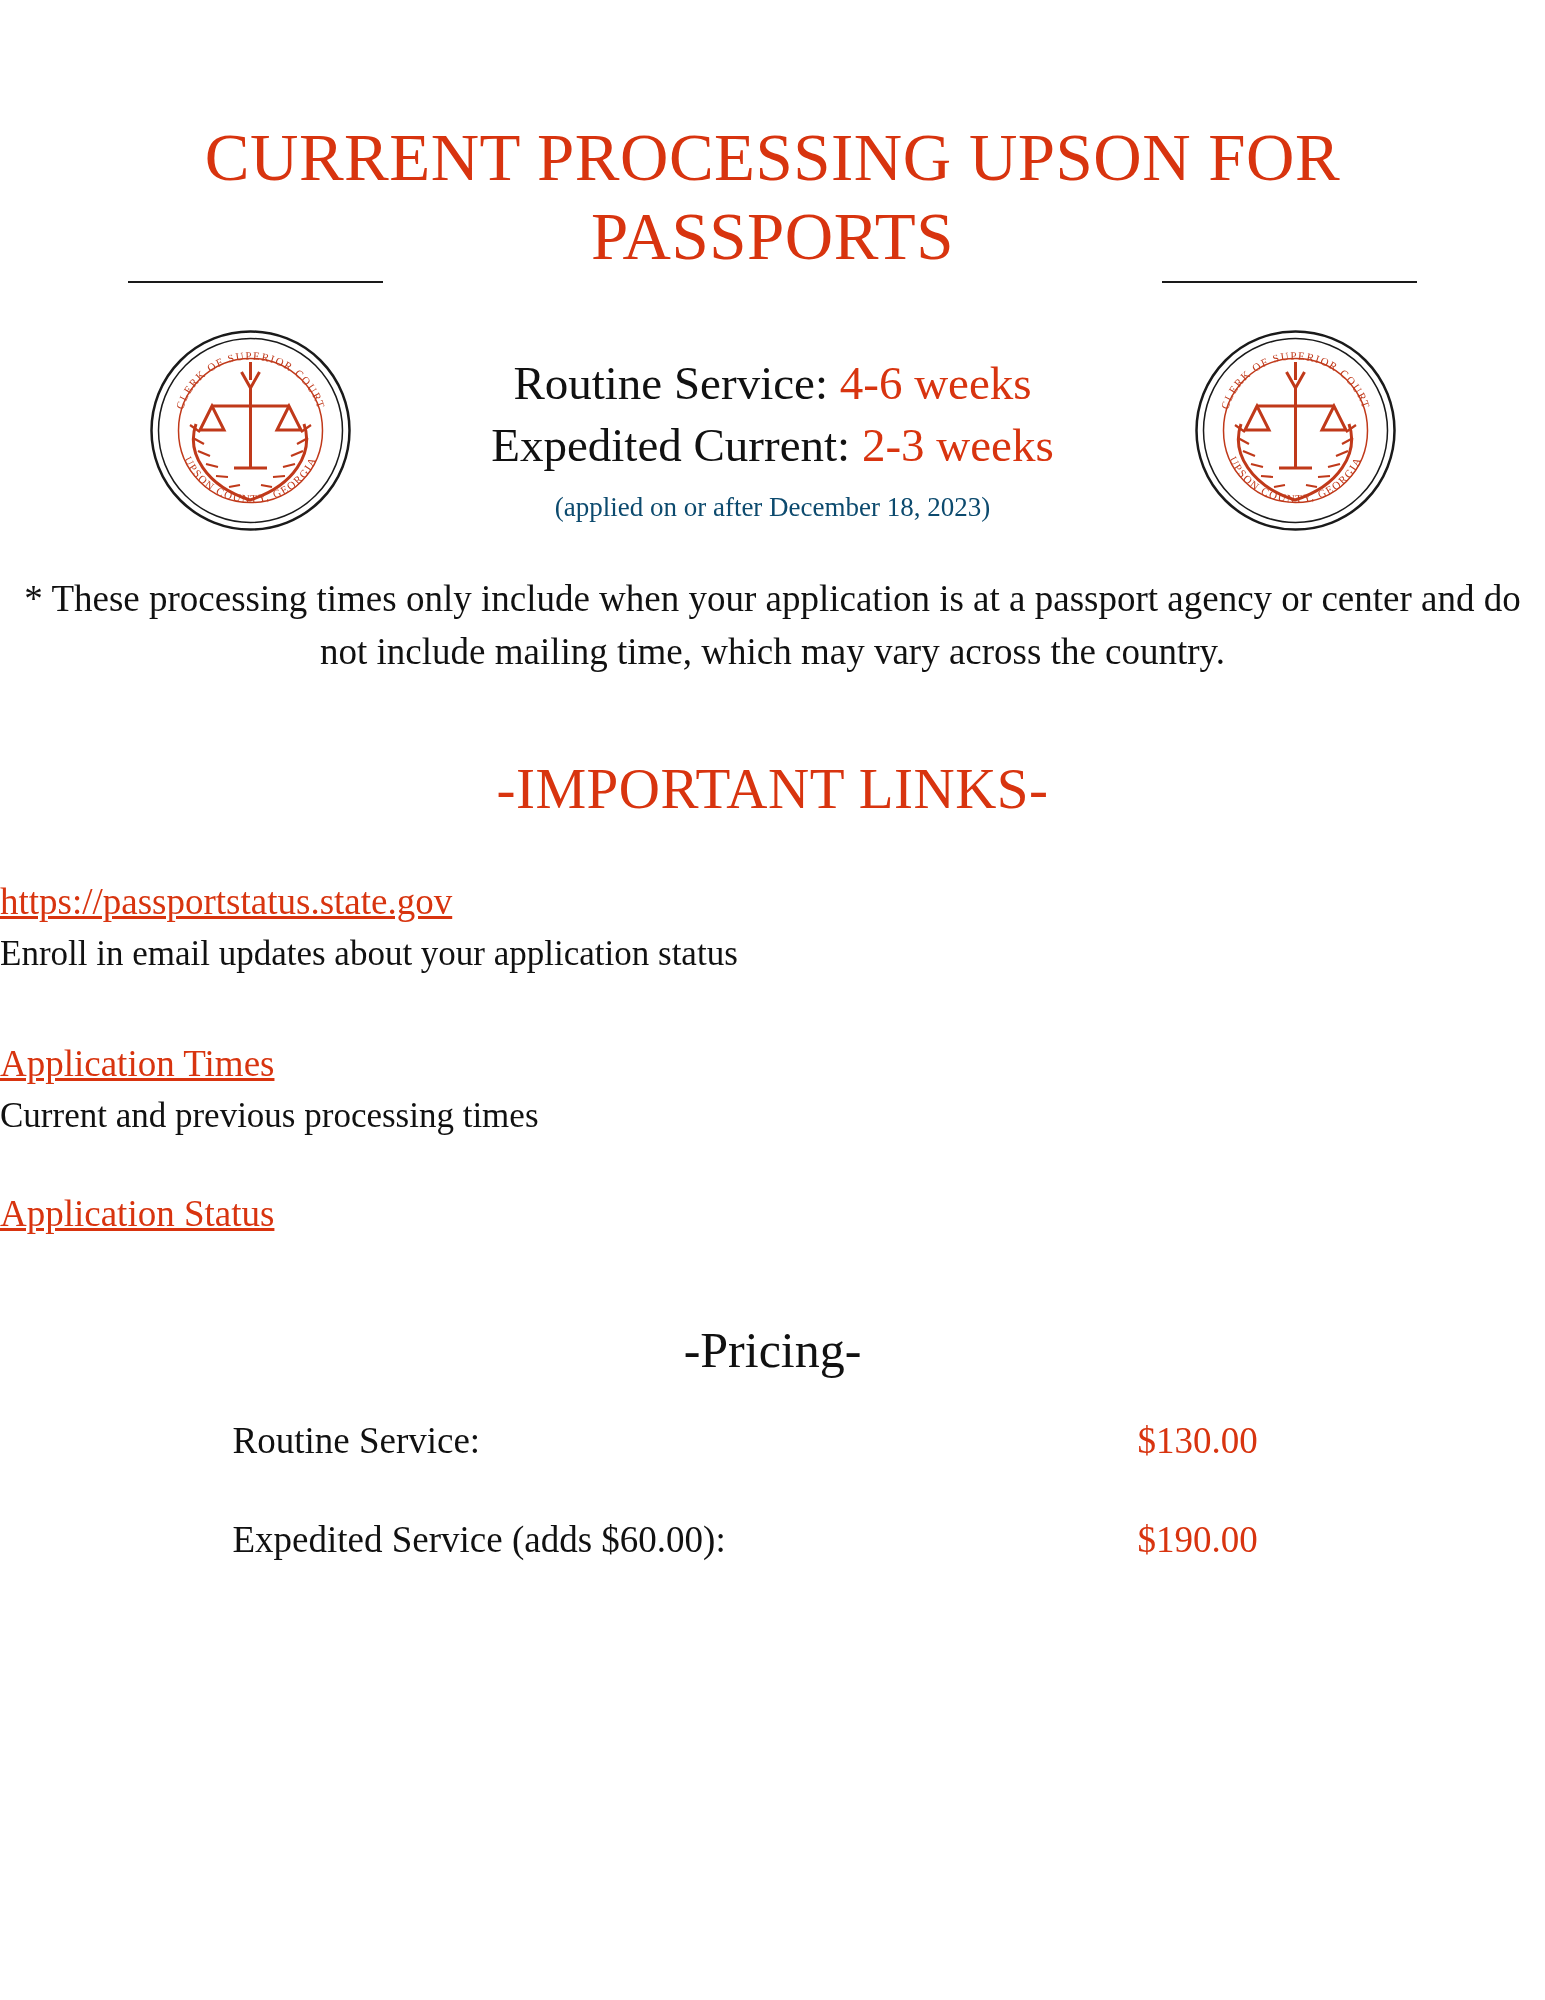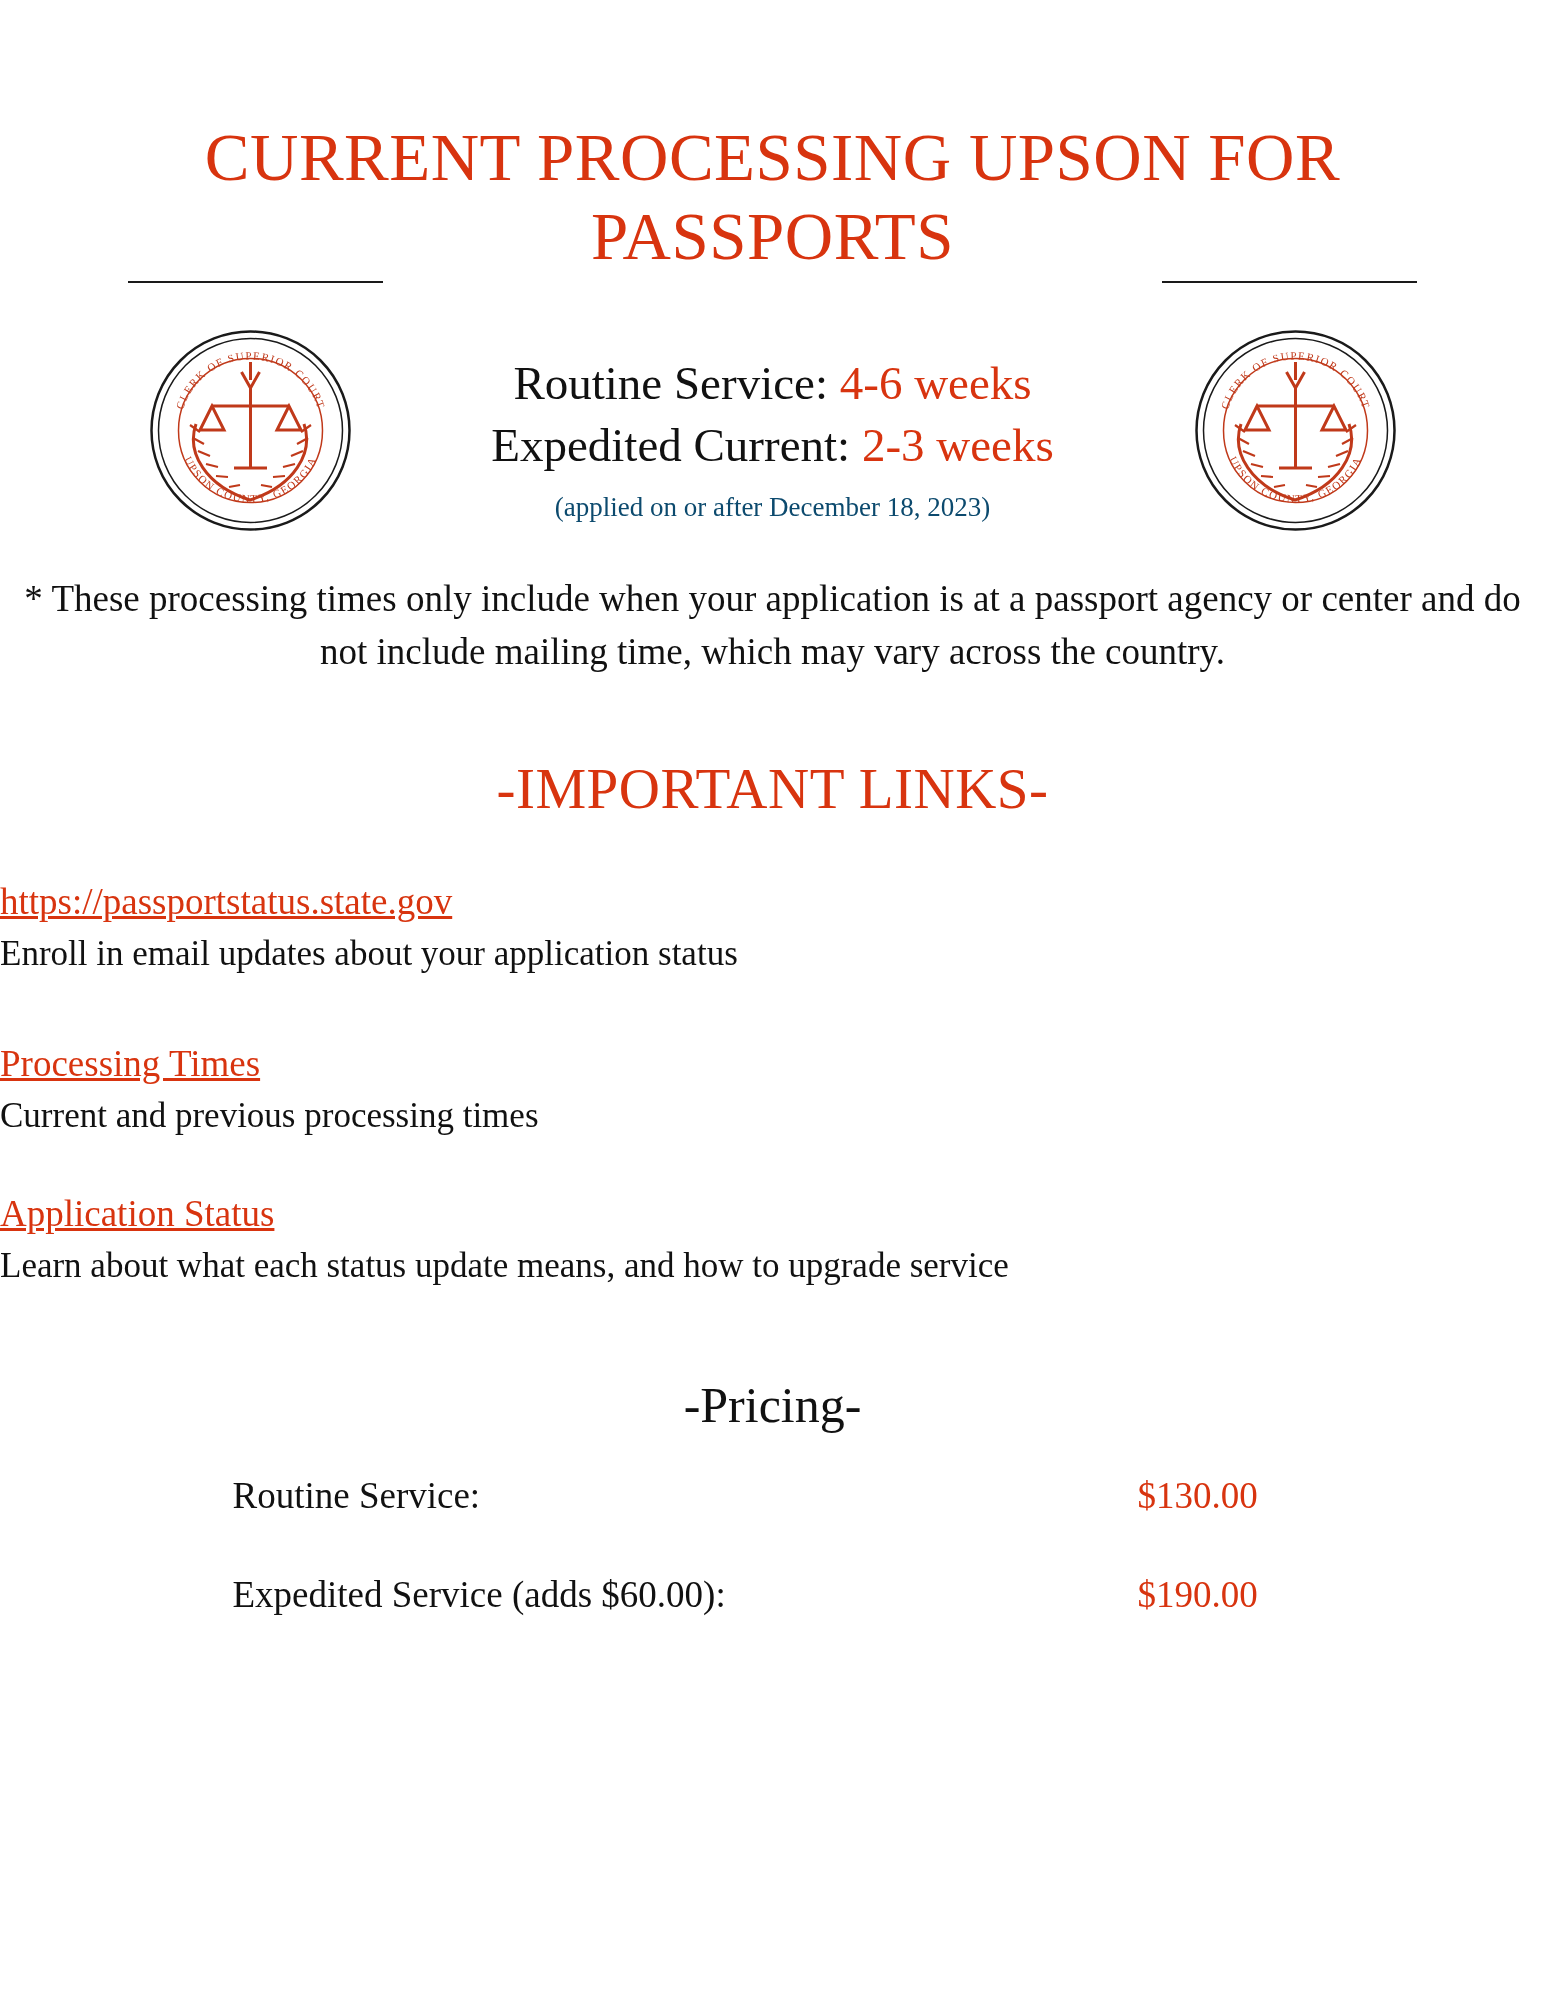--- a/index.html
+++ b/index.html
@@ -242,29 +242,28 @@
 
   <div class="links-body">
     <div class="link-item">
       <a class="link-url" href="#">https://passportstatus.state.gov</a>
       <div class="link-desc">Enroll in email updates about your application status</div>
     </div>
 
     <div class="gap-lg"></div>
 
     <div class="link-item">
-      <a class="link-url" href="#">Processing Times</a>
+      <a class="link-url" href="#">Application Times</a>
       <div class="link-desc">Current and previous processing times</div>
     </div>
 
     <div class="gap-md"></div>
 
     <div class="link-item">
       <a class="link-url" href="#">Application Status</a>
-      <div class="link-desc">Learn about what each status update means, and how to upgrade service</div>
     </div>
   </div>
 
   <div class="pricing-heading">-Pricing-</div>
 
   <div class="pricing-table">
     <div class="price-row">
       <span class="price-label">Routine Service:</span>
       <span class="price-value">$130.00</span>
     </div>

